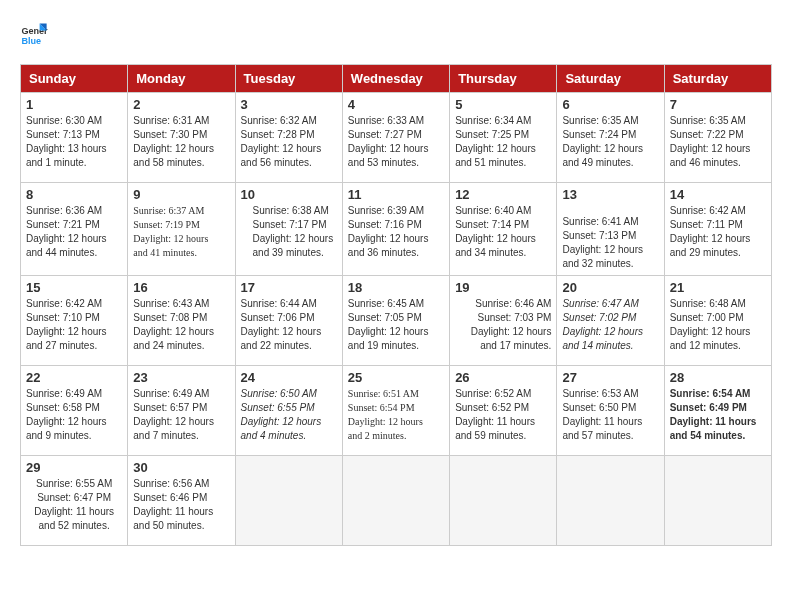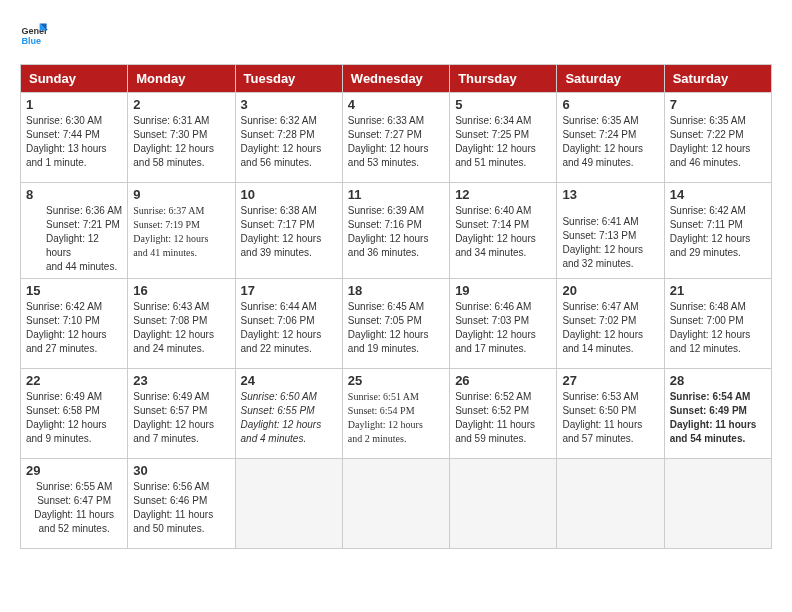--- a/index.html
+++ b/index.html
@@ -107,21 +107,21 @@
         <th>Thursday</th>
         <th>Saturday</th>
         <th>Saturday</th>
       </tr>
   </thead>
   <tbody id="calendar-body">
   <tr>
         <td>
           <span class="day-num">1</span>
           <div class="day-detail" style="white-space: pre-line;">Sunrise: 6:30 AM
-Sunset: 7:44 PM
+Sunset: 7:13 PM
 Daylight: 13 hours
 and 1 minute.</div>
         </td>
         <td>
           <span class="day-num">2</span>
           <div class="day-detail" style="white-space: pre-line;">Sunrise: 6:31 AM
 Sunset: 7:30 PM
 Daylight: 12 hours
 and 58 minutes.</div>
         </td>
@@ -157,35 +157,35 @@
           <span class="day-num">7</span>
           <div class="day-detail" style="white-space: pre-line;">Sunrise: 6:35 AM
 Sunset: 7:22 PM
 Daylight: 12 hours
 and 46 minutes.</div>
         </td>
       </tr>
       <tr>
         <td>
           <span class="day-num">8</span>
-          <div class="day-detail" style="white-space: pre-line; margin-left: 20px;">Sunrise: 6:36 AM
+          <div class="day-detail" style="white-space: pre-line;">Sunrise: 6:36 AM
 Sunset: 7:21 PM
 Daylight: 12 hours
 and 44 minutes.</div>
         </td>
         <td>
           <span class="day-num">9</span>
           <div class="day-detail" style="white-space: pre-line; font-family: Liberation Serif, serif;">Sunrise: 6:37 AM
 Sunset: 7:19 PM
 Daylight: 12 hours
 and 41 minutes.</div>
         </td>
         <td>
           <span class="day-num">10</span>
-          <div class="day-detail" style="white-space: pre-line;">Sunrise: 6:38 AM
+          <div class="day-detail" style="white-space: pre-line; margin-left: 12px;">Sunrise: 6:38 AM
 Sunset: 7:17 PM
 Daylight: 12 hours
 and 39 minutes.</div>
         </td>
         <td>
           <span class="day-num">11</span>
           <div class="day-detail" style="white-space: pre-line;">Sunrise: 6:39 AM
 Sunset: 7:16 PM
 Daylight: 12 hours
 and 36 minutes.</div>
@@ -236,28 +236,28 @@
         </td>
         <td>
           <span class="day-num">18</span>
           <div class="day-detail" style="white-space: pre-line;">Sunrise: 6:45 AM
 Sunset: 7:05 PM
 Daylight: 12 hours
 and 19 minutes.</div>
         </td>
         <td>
           <span class="day-num">19</span>
-          <div class="day-detail" style="white-space: pre-line;">Sunrise: 6:46 AM
+          <div class="day-detail" style="white-space: pre-line; text-align: right;">Sunrise: 6:46 AM
 Sunset: 7:03 PM
 Daylight: 12 hours
 and 17 minutes.</div>
         </td>
         <td>
           <span class="day-num">20</span>
-          <div class="day-detail" style="white-space: pre-line;">Sunrise: 6:47 AM
+          <div class="day-detail" style="white-space: pre-line; font-style: italic;">Sunrise: 6:47 AM
 Sunset: 7:02 PM
 Daylight: 12 hours
 and 14 minutes.</div>
         </td>
         <td>
           <span class="day-num">21</span>
           <div class="day-detail" style="white-space: pre-line;">Sunrise: 6:48 AM
 Sunset: 7:00 PM
 Daylight: 12 hours
 and 12 minutes.</div>

